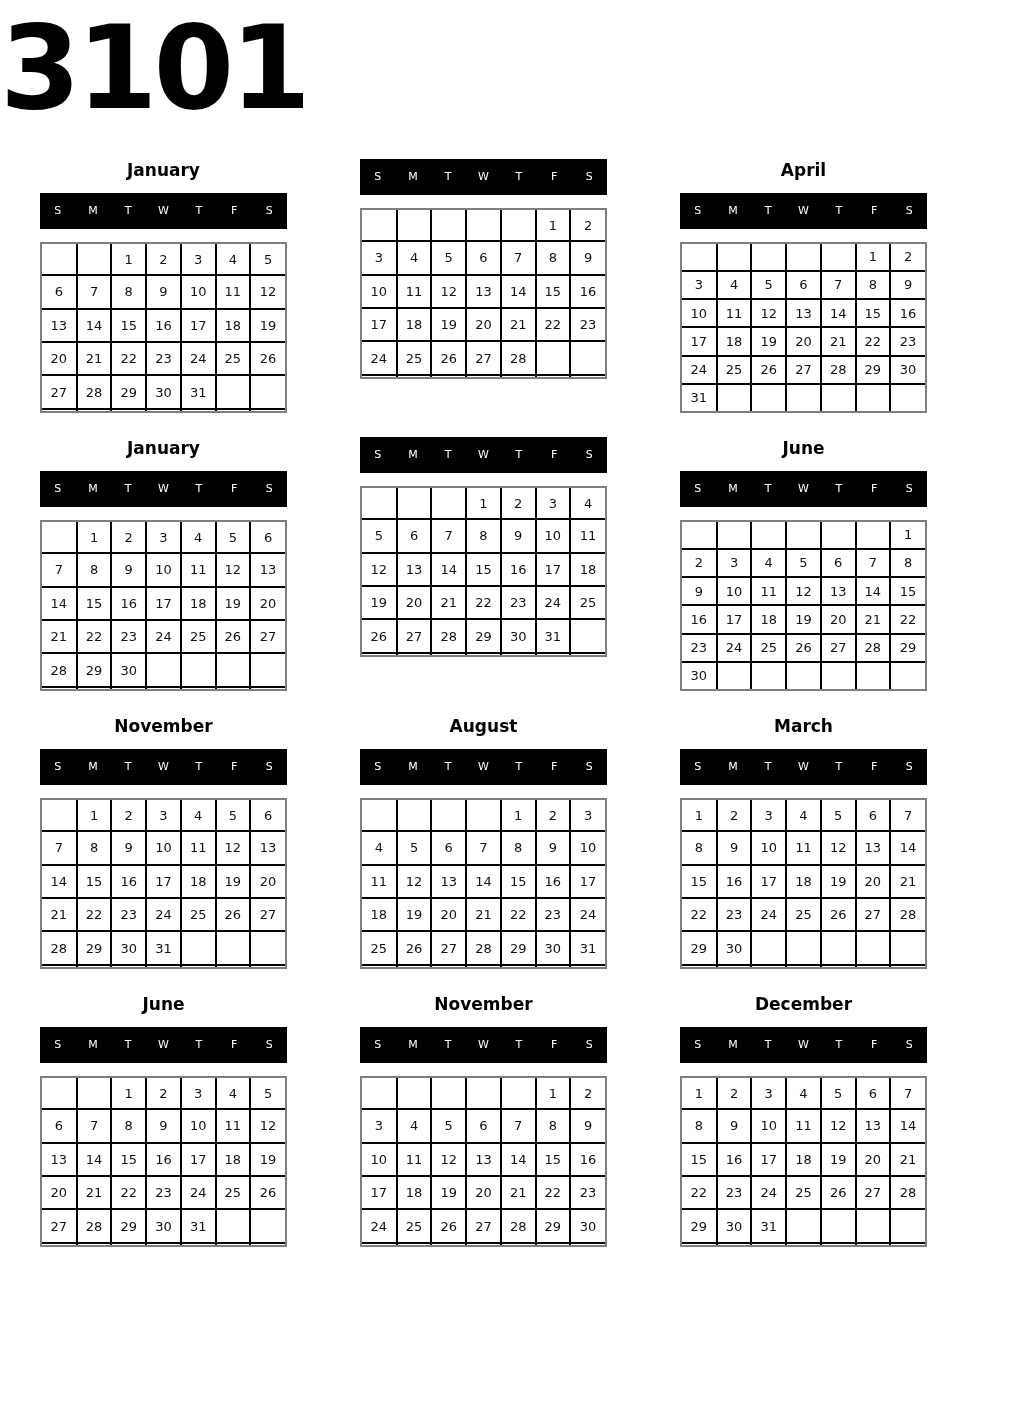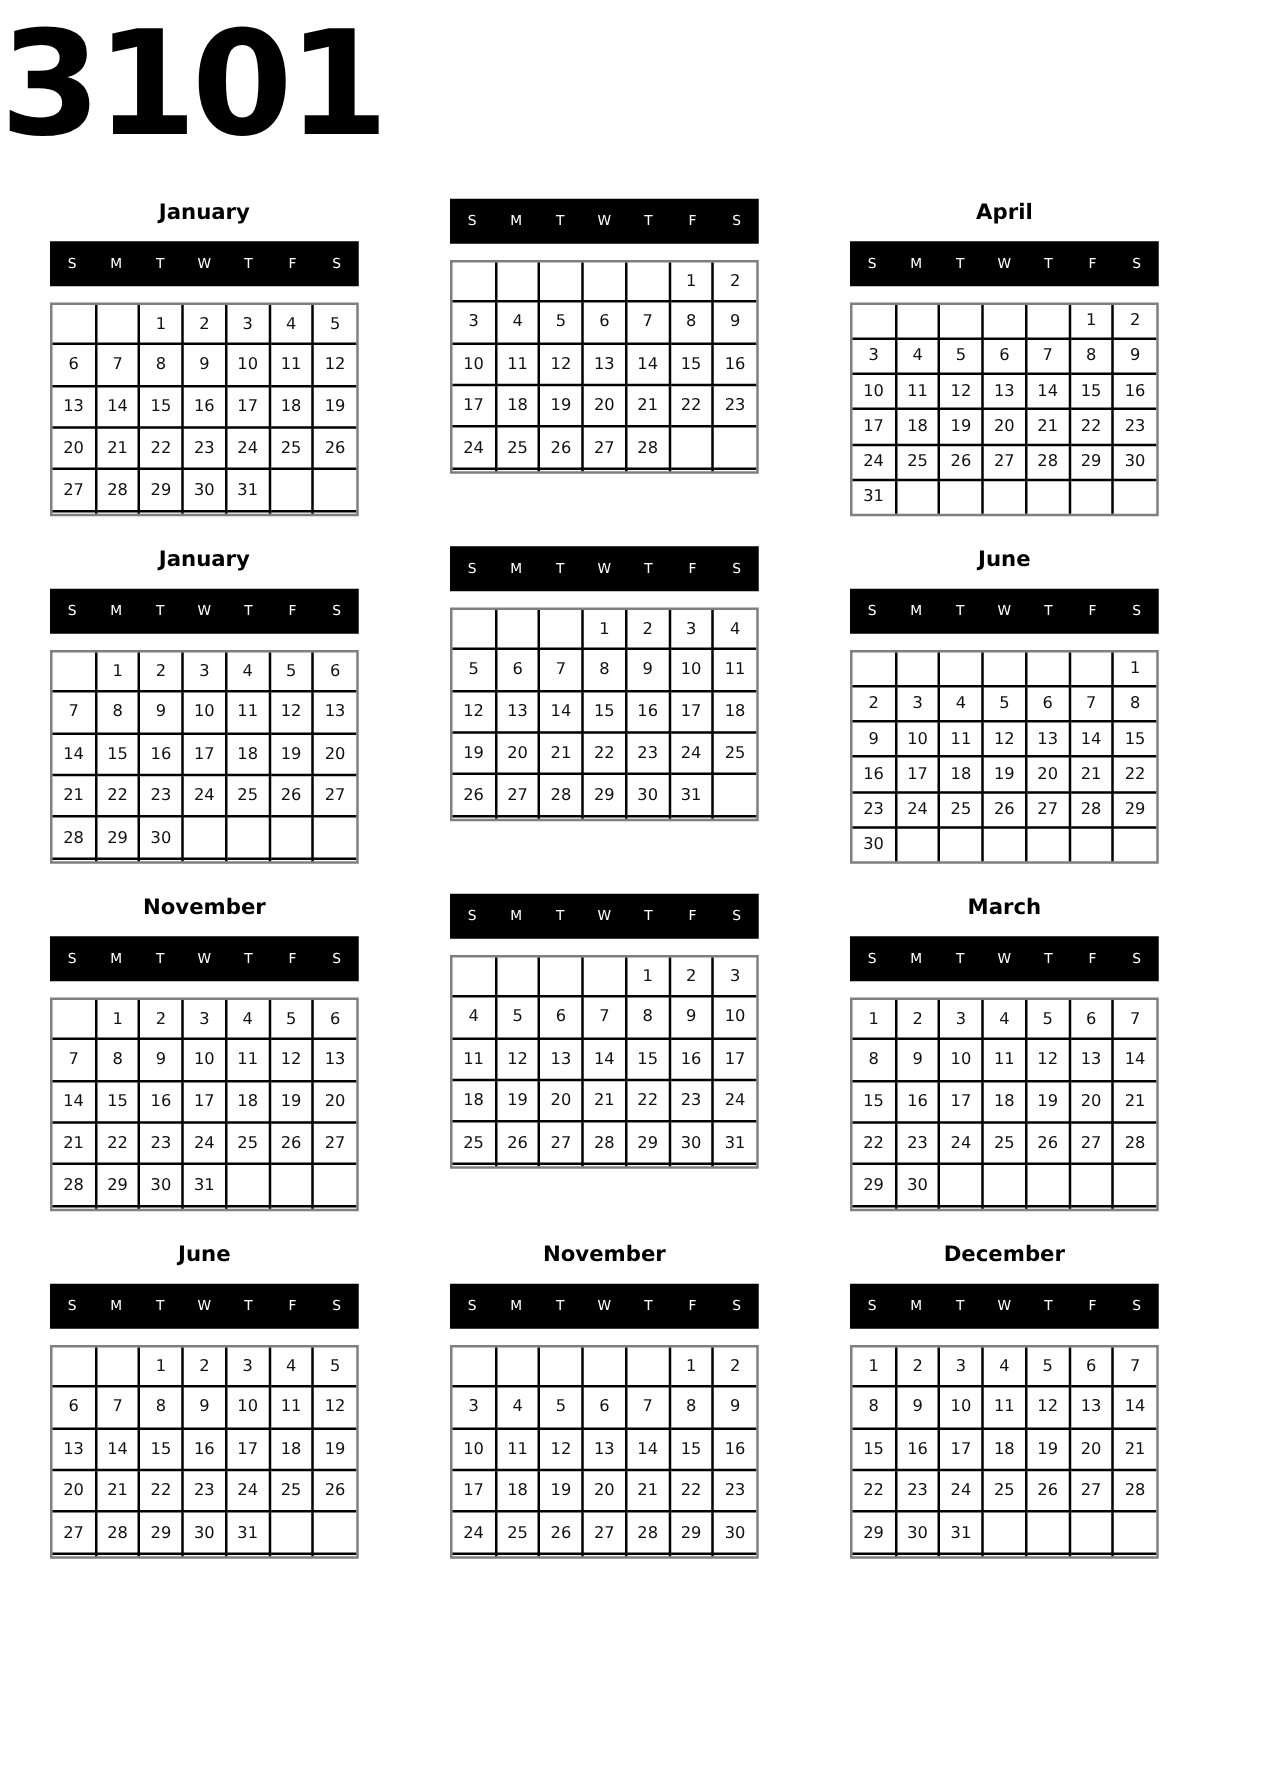--- a/index.html
+++ b/index.html
@@ -572,20 +572,21 @@
               <td></td>
               <td></td>
               <td></td>
             </tr>
           </tbody>
         </table>
     </div>
   </section>
 
   <section class="month">
+    <h2 class="month-name">August</h2>
     <div class="dow-bar">
         <span>S</span>
         <span>M</span>
         <span>T</span>
         <span>W</span>
         <span>T</span>
         <span>F</span>
         <span>S</span>
       </div>
     <div class="grid-wrap">

